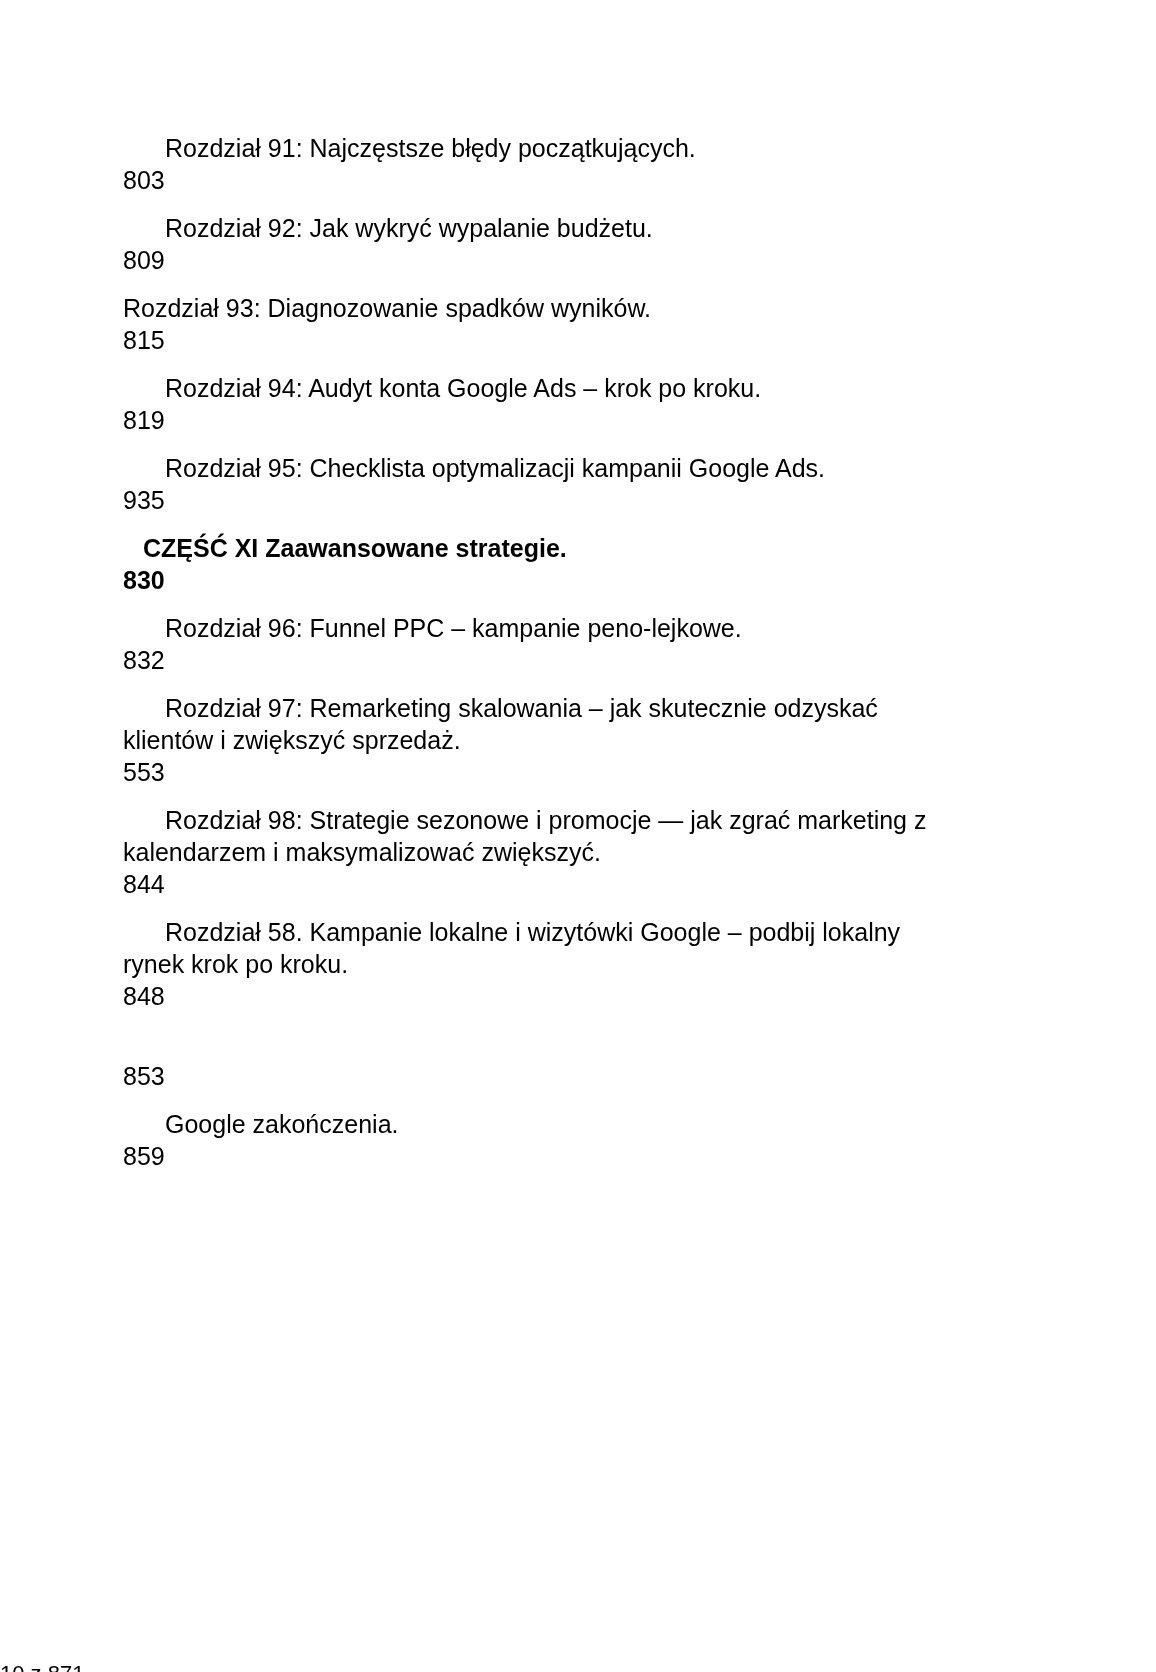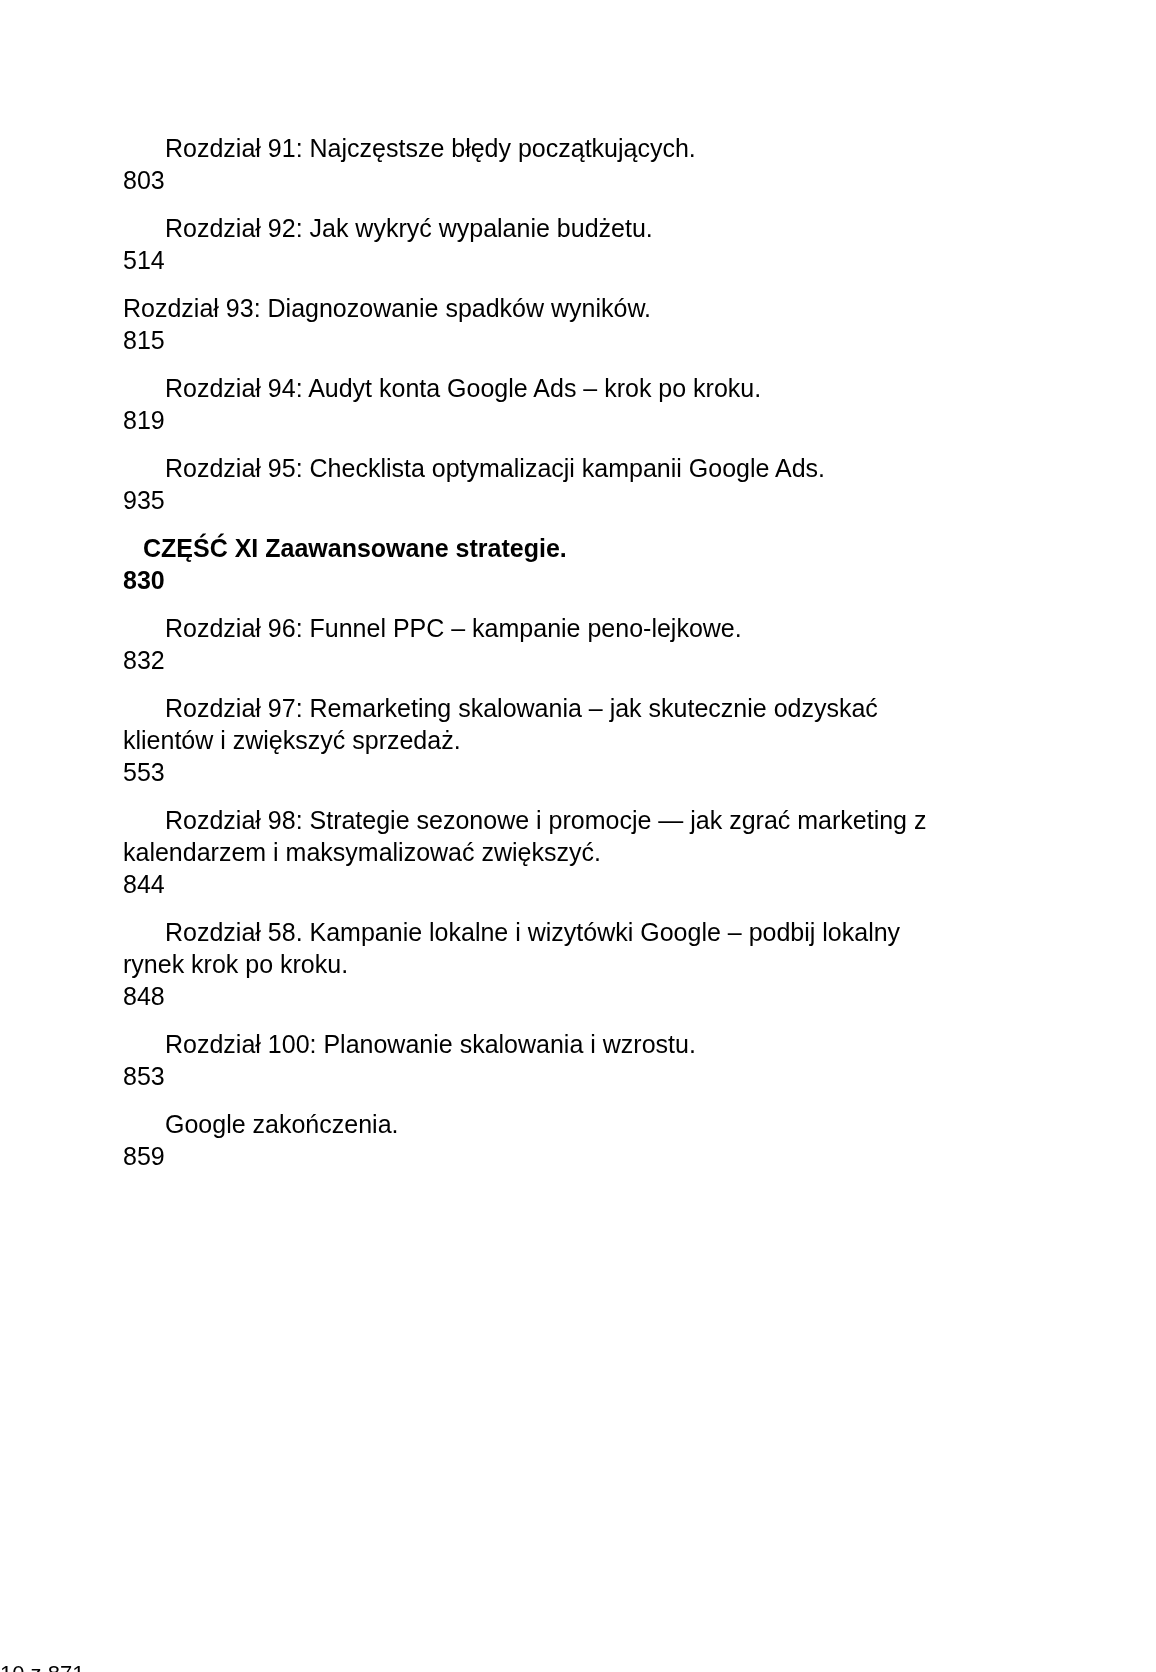--- a/index.html
+++ b/index.html
@@ -51,26 +51,26 @@
     font-size: 22px;
     line-height: 28px;
   }
 </style>
 </head>
 <body>
 
 <div class="page">
   <div class="toc-content">
       <p class="entry"><span>Rozdział 91: Najczęstsze błędy początkujących.</span><br><span>803</span></p>
-      <p class="entry"><span>Rozdział 92: Jak wykryć wypalanie budżetu.</span><br><span>514</span></p>
+      <p class="entry"><span>Rozdział 92: Jak wykryć wypalanie budżetu.</span><br><span>809</span></p>
       <p class="entry no-indent"><span>Rozdział 93: Diagnozowanie spadków wyników.</span><br><span>815</span></p>
       <p class="entry"><span>Rozdział 94: Audyt konta Google Ads – krok po kroku.</span><br><span>819</span></p>
       <p class="entry"><span>Rozdział 95: Checklista optymalizacji kampanii Google Ads.</span><br><span>935</span></p>
       <p class="entry part"><span>CZĘŚĆ XI Zaawansowane strategie.</span><br><span>830</span></p>
       <p class="entry"><span>Rozdział 96: Funnel PPC – kampanie peno-lejkowe.</span><br><span>832</span></p>
       <p class="entry"><span>Rozdział 97: Remarketing skalowania – jak skutecznie odzyskać</span><br><span>klientów i zwiększyć sprzedaż.</span><br><span>553</span></p>
       <p class="entry"><span>Rozdział 98: Strategie sezonowe i promocje — jak zgrać marketing z</span><br><span>kalendarzem i maksymalizować zwiększyć.</span><br><span>844</span></p>
       <p class="entry"><span>Rozdział 58. Kampanie lokalne i wizytówki Google – podbij lokalny</span><br><span>rynek krok po kroku.</span><br><span>848</span></p>
-      <p class="entry"><span>Rozdział 100: Planowanie skalowania i wzrostu.</span><br><span>853</span></p>
+      <p class="entry"><br><span>853</span></p>
       <p class="entry"><span>Google zakończenia.</span><br><span>859</span></p>
     </div>
   <div class="footer">10 z 871</div>
 </div>
 
 </body></html>

